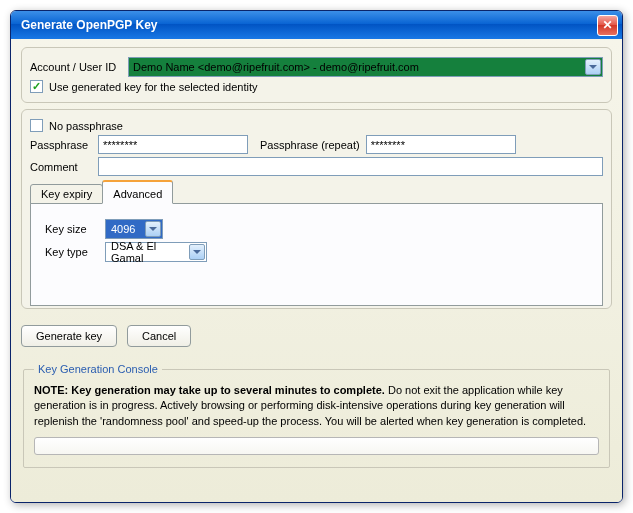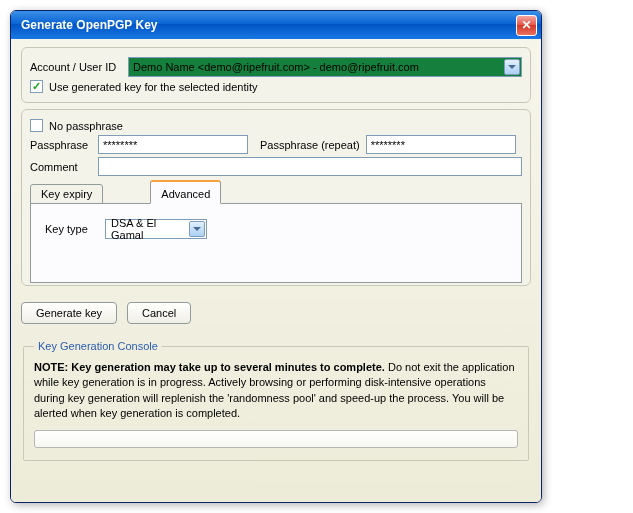--- a/index.html
+++ b/index.html
@@ -3,21 +3,21 @@
 <meta charset="utf-8">
 <style>
   * { box-sizing: border-box; }
   body {
     margin: 0; padding: 10px;
     font-family: Tahoma, Arial, sans-serif;
     font-size: 11px;
     background: #fff;
   }
   .window {
-    width: 532px; height: 493px;
+    width: 613px; height: 493px;
     border: 1px solid #0a246a;
     border-radius: 6px;
     overflow: hidden;
     box-shadow: 2px 2px 8px rgba(0,0,0,0.3);
     display: flex; flex-direction: column;
   }
   .titlebar {
     height: 28px;
     background: linear-gradient(to bottom, #3b8fe8 0%, #0a65d4 45%, #0053c3 46%, #1978e5 100%);
     display: flex; align-items: center;
@@ -70,21 +70,21 @@
     display:inline-flex;align-items:center;justify-content:center;
   }
   .checkbox.checked::after{
     content:'✓'; color:#21a121; font-size:11px; font-weight:bold; line-height:1;
   }
   input.txt {
     height:19px; border:1px solid #7f9db9; background:#fff;
     padding:0 4px; font-size:11px; font-family:inherit;
   }
   .tabs { margin-top:2px; }
-  .tab-strip { display:flex; align-items:flex-end; position:relative; top:1px; z-index:2;gap:48px;}
+  .tab-strip { display:flex; align-items:flex-end; position:relative; top:1px; z-index:2;}
   .tab {
     padding:3px 10px; border:1px solid #919b9c;
     background:#f4f3e9; font-size:11px;
     border-top-left-radius:3px;border-top-right-radius:3px;
     margin-right:-1px; cursor:pointer;
   }
   .tab.active {
     background:#fcfcfe; border-bottom-color:#fcfcfe;
     border-top:2px solid #f5a23a; padding-top:6px;
     position:relative; z-index:3;
@@ -160,20 +160,27 @@
         <label class="lbl" style="width:62px">Comment</label>
         <input class="txt" style="flex: 1 1 0%;" type="text" value="">
       </div>
 
       <div class="tabs">
         <div class="tab-strip">
           <div class="tab">Key expiry</div>
           <div class="tab active">Advanced</div>
         </div>
         <div class="tab-body">
+          <div class="row">
+            <label class="lbl" style="width:54px">Key size</label>
+            <div class="select hilite" style="width:58px">
+              <span>4096</span>
+              <div class="dd-btn"></div>
+            </div>
+          </div>
           <div class="row">
             <label class="lbl" style="width:54px">Key type</label>
             <div class="select" style="width:102px">
               <span>DSA &amp; El Gamal</span>
               <div class="dd-btn"></div>
             </div>
           </div>
         </div>
       </div>
     </div>

